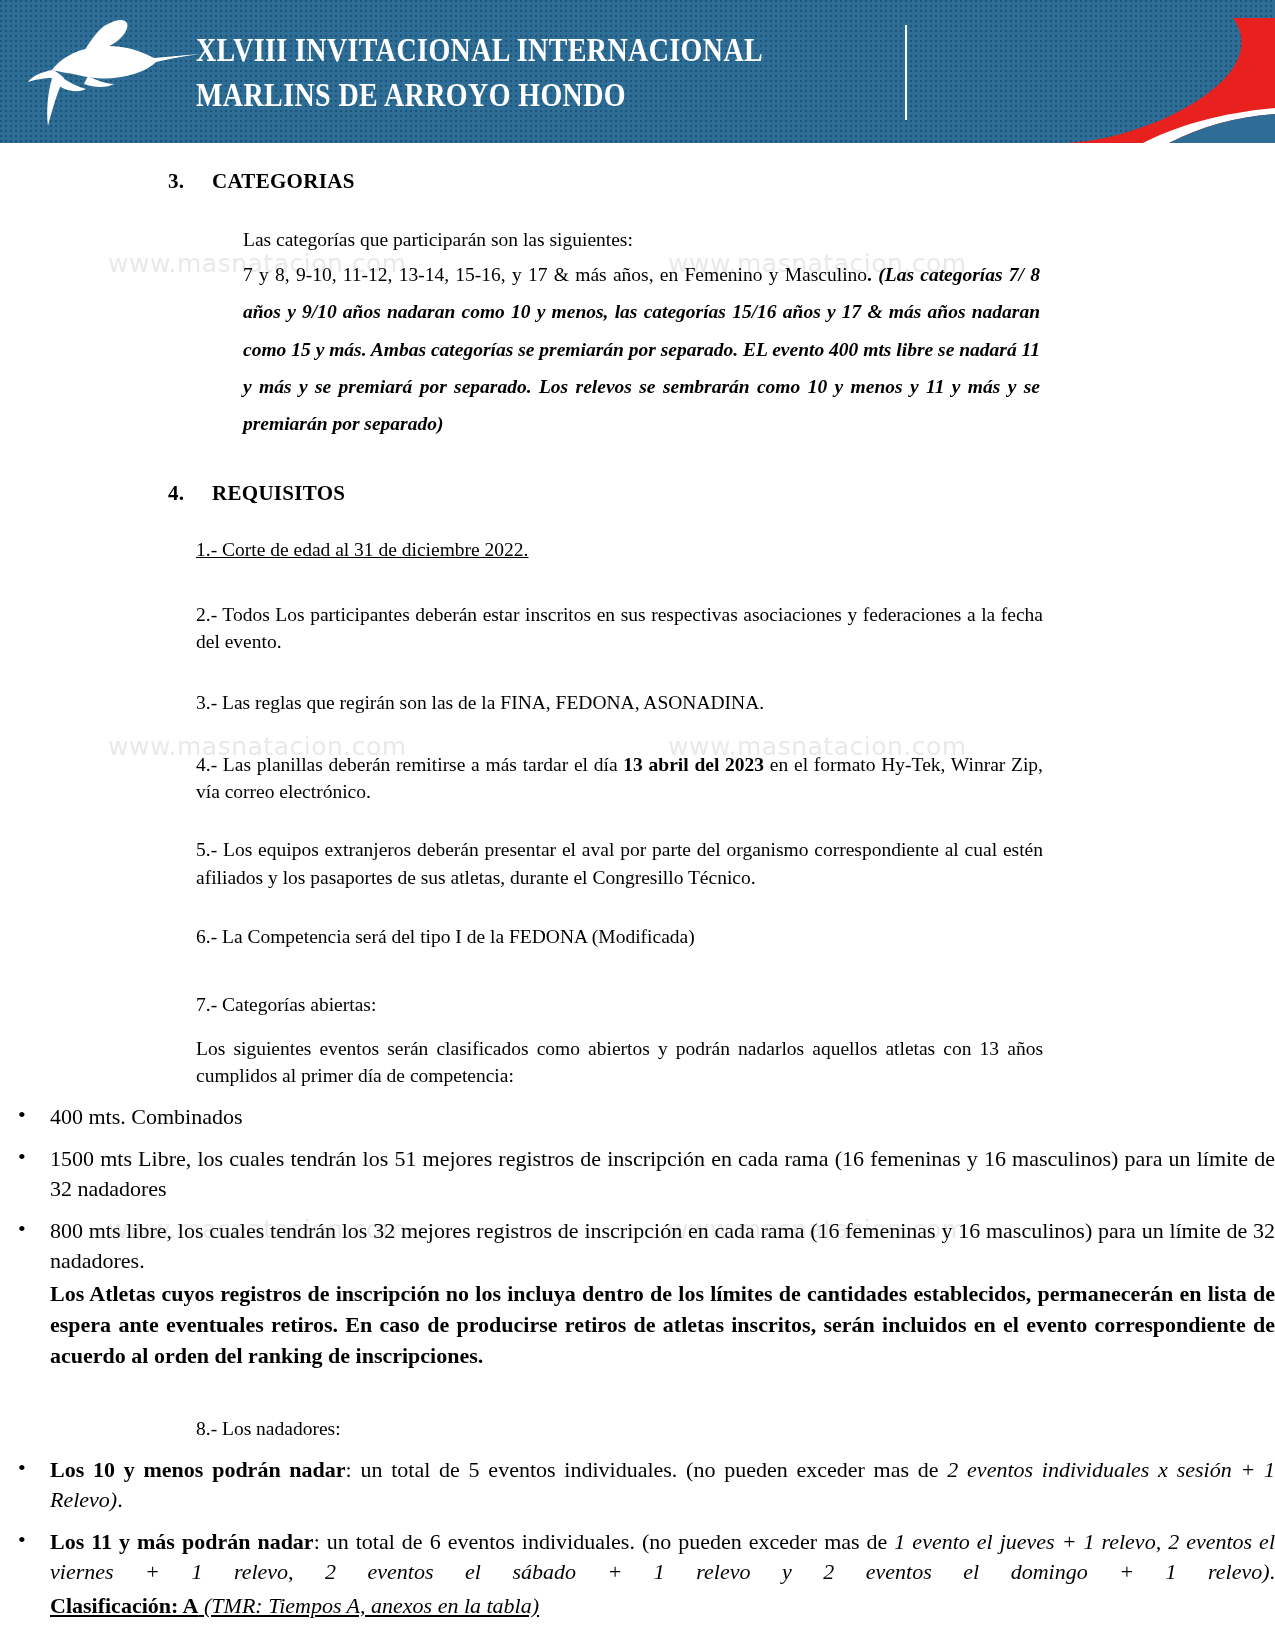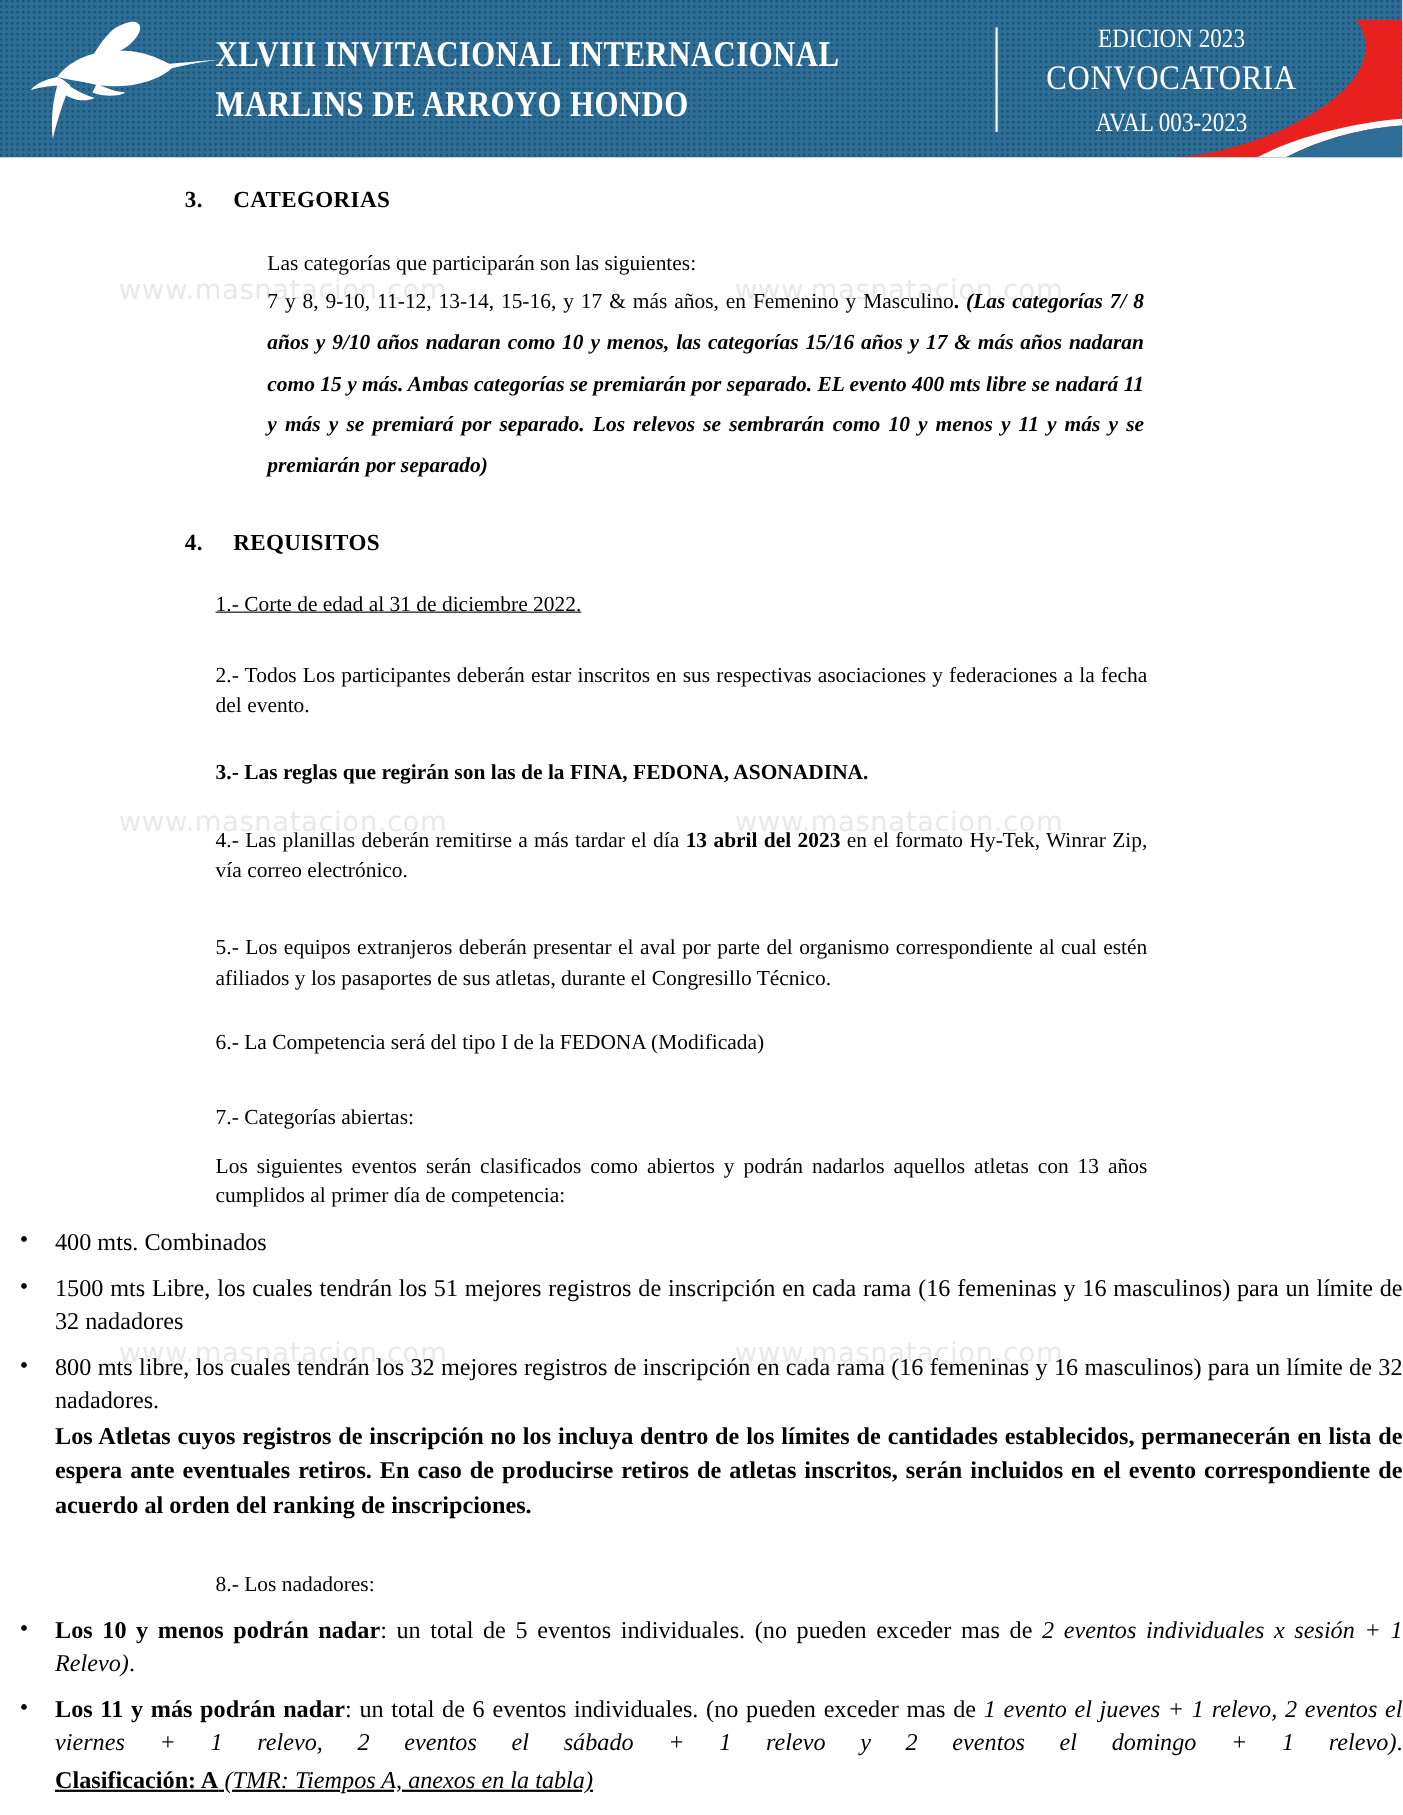--- a/index.html
+++ b/index.html
@@ -253,25 +253,20 @@
       </svg>
     </div>
 
     <div class="title-block">
       <div class="title-line1">XLVIII  INVITACIONAL INTERNACIONAL</div>
       <div class="title-line2">MARLINS DE ARROYO HONDO</div>
     </div>
 
     <div class="divider-rule"></div>
 
-    <div class="right-block">
-      <div class="edicion">EDICION 2023</div>
-      <div class="convocatoria">CONVOCATORIA</div>
-      <div class="aval">AVAL 003-2023</div>
-    </div>
 
   </div>
 </div>
 
 <div class="page">
 
   <div class="watermarks">
     <div class="wm" style="left:108px;  top:80px;">www.masnatacion.com</div>
     <div class="wm" style="left:668px;  top:80px;">www.masnatacion.com</div>
     <div class="wm" style="left:108px;  top:563px;">www.masnatacion.com</div>
@@ -296,27 +291,27 @@
 
     <div class="sec-heading" style="margin-top:38px;">
       <span class="sec-num">4.</span>
       <span class="sec-title">REQUISITOS</span>
     </div>
 
     <div class="para indent-req" style="margin-top:30px;text-decoration:underline;">1.- Corte de edad al 31 de diciembre 2022.</div>
 
     <div class="para indent-req" style="margin-top:37px;">2.- Todos Los participantes deberán estar inscritos en sus respectivas asociaciones y federaciones a la fecha del evento.</div>
 
-    <div class="para indent-req" style="margin-top:33px;font-weight:bold;">3.- Las reglas que regirán son las de la FINA, FEDONA, ASONADINA.</div>
+    <div class="para indent-req" style="margin-top:33px;">3.- Las reglas que regirán son las de la FINA, FEDONA, ASONADINA.</div>
 
     <div class="para indent-req" style="margin-top:34px;">
       <span>4.- Las planillas deberán remitirse a más tardar el día </span><span class="bold">13 abril del 2023</span><span> en el formato Hy-Tek, Winrar Zip, vía correo electrónico.</span>
     </div>
 
-    <div class="para indent-req" style="margin-top:42px;">5.- Los equipos extranjeros deberán presentar el aval por parte del organismo correspondiente al cual estén afiliados y los pasaportes de sus atletas, durante el Congresillo Técnico.</div>
+    <div class="para indent-req" style="margin-top:30px;">5.- Los equipos extranjeros deberán presentar el aval por parte del organismo correspondiente al cual estén afiliados y los pasaportes de sus atletas, durante el Congresillo Técnico.</div>
 
     <div class="para indent-req" style="margin-top:32px;">6.- La Competencia será del tipo I de la FEDONA (Modificada)</div>
 
     <div class="para indent-req" style="margin-top:40px;">7.- Categorías abiertas:</div>
 
     <div class="para indent-req" style="margin-top:16px;">Los siguientes eventos serán clasificados como abiertos y podrán nadarlos aquellos atletas con 13 años cumplidos al primer día de competencia:</div>
 
     <ul class="bullets bullets-7">
       <li>
         <span>400 mts. Combinados</span>

